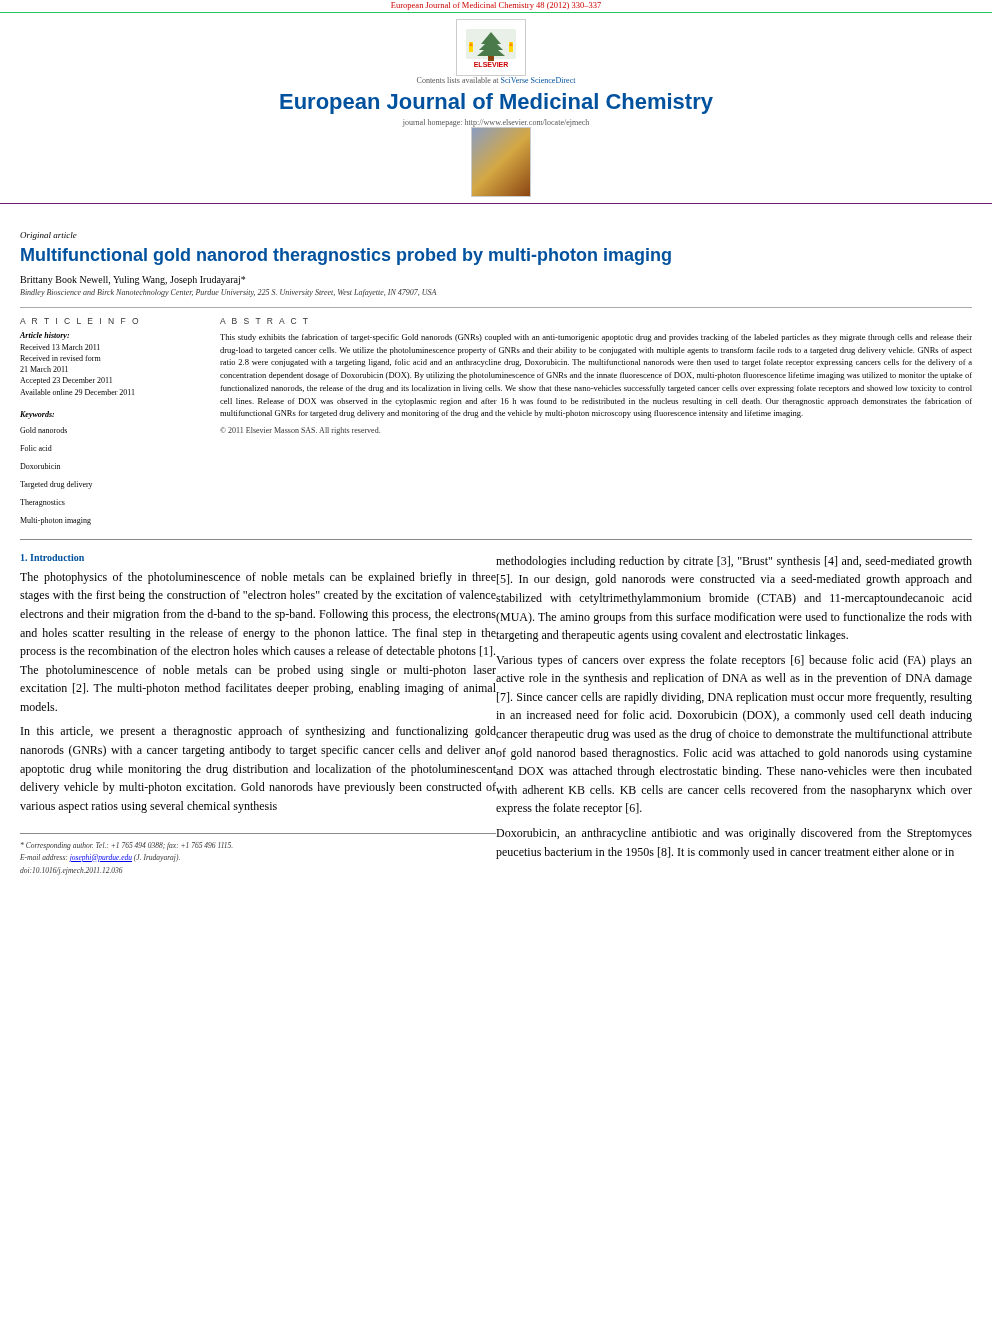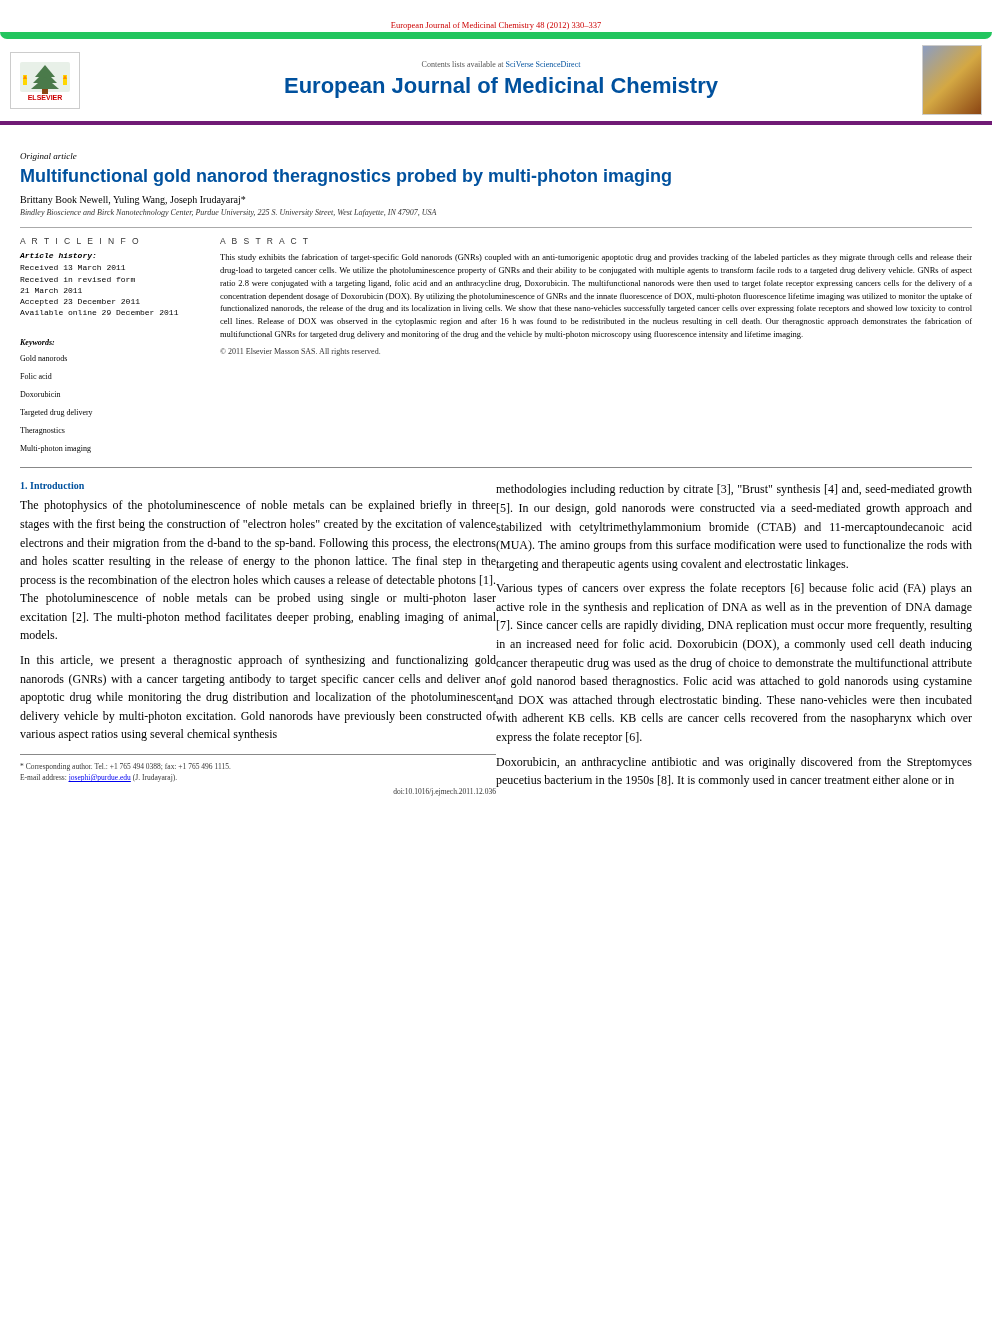--- a/index.html
+++ b/index.html
@@ -10,32 +10,32 @@
       color: #000;
       width: 992px;
       min-height: 1323px;
     }
 
     
     .top-bar {
       text-align: center;
       font-size: 8.5px;
       color: #c00;
-      padding: 20px 0 2px;
-      border-bottom: 7px solid #22c55e;
-      border-radius: 7px;
+      padding: 0 0 2px;
+      border-bottom: 1px solid #22c55e;
     }
 
     
     .journal-header {
       display: flex;
       align-items: center;
-      border-bottom: 4px solid #701a75;
+      border-bottom: 1px solid #701a75;
       padding: 6px 10px;
       position: relative;
+      flex-direction: column;
     }
     .elsevier-logo {
       width: 70px;
       flex-shrink: 0;
       margin-right: 10px;
     }
     .elsevier-logo-box {
       border: 1px solid #ccc;
       padding: 4px;
       text-align: center;
@@ -128,22 +128,21 @@
     .section-heading {
       font-size: 8.5px;
       font-family: Arial, sans-serif;
       letter-spacing: 2px;
       text-transform: uppercase;
       margin-bottom: 5px;
       color: #333;
     }
 
     .article-info-section {
-      margin-bottom: 20px;
-      font-family: Liberation Mono, monospace;
+      margin-bottom: 12px;
     }
 
     .article-info-label {
       font-size: 8px;
       font-style: italic;
       font-weight: bold;
       display: block;
       margin-bottom: 2px;
     }
 
@@ -198,36 +197,36 @@
     }
 
     .body-text {
       font-size: 12px;
       line-height: 1.55;
       text-align: justify;
       margin-bottom: 6px;
     }
 
     .footnote-area {
-      margin-top: 10px;
+      margin-top: 18px;
       border-top: 1px solid #888;
       padding-top: 6px;
+      font-style: italic;
     }
 
     .footnote-line {
       font-size: 7.5px;
       line-height: 1.5;
       color: #333;
     }
 
     .doi-line {
       font-size: 7.5px;
       margin-top: 3px;
       color: #333;
-      text-align: right;
     }
   </style>
 </head>
 <body>
 
 <div class="top-bar">
   <span>European Journal of Medicinal Chemistry 48 (2012) 330–337</span>
 </div>
 
 <div class="journal-header">
@@ -252,20 +251,23 @@
       </svg>
     </div>
   </div>
 
   <div class="header-center">
     <div class="contents-line">
       <span>Contents lists available at</span>
       <a href="#">SciVerse ScienceDirect</a>
     </div>
     <div class="journal-title-main">European Journal of Medicinal Chemistry</div>
+    <div class="journal-homepage">
+      <span>journal homepage: http://www.elsevier.com/locate/ejmech</span>
+    </div>
   </div>
 
   <div class="journal-thumb"></div>
 </div>
 
 <div class="article-content">
 
   <div class="article-type">Original article</div>
   <div class="article-title">Multifunctional gold nanorod theragnostics probed by multi-photon imaging</div>
   <div class="authors">

